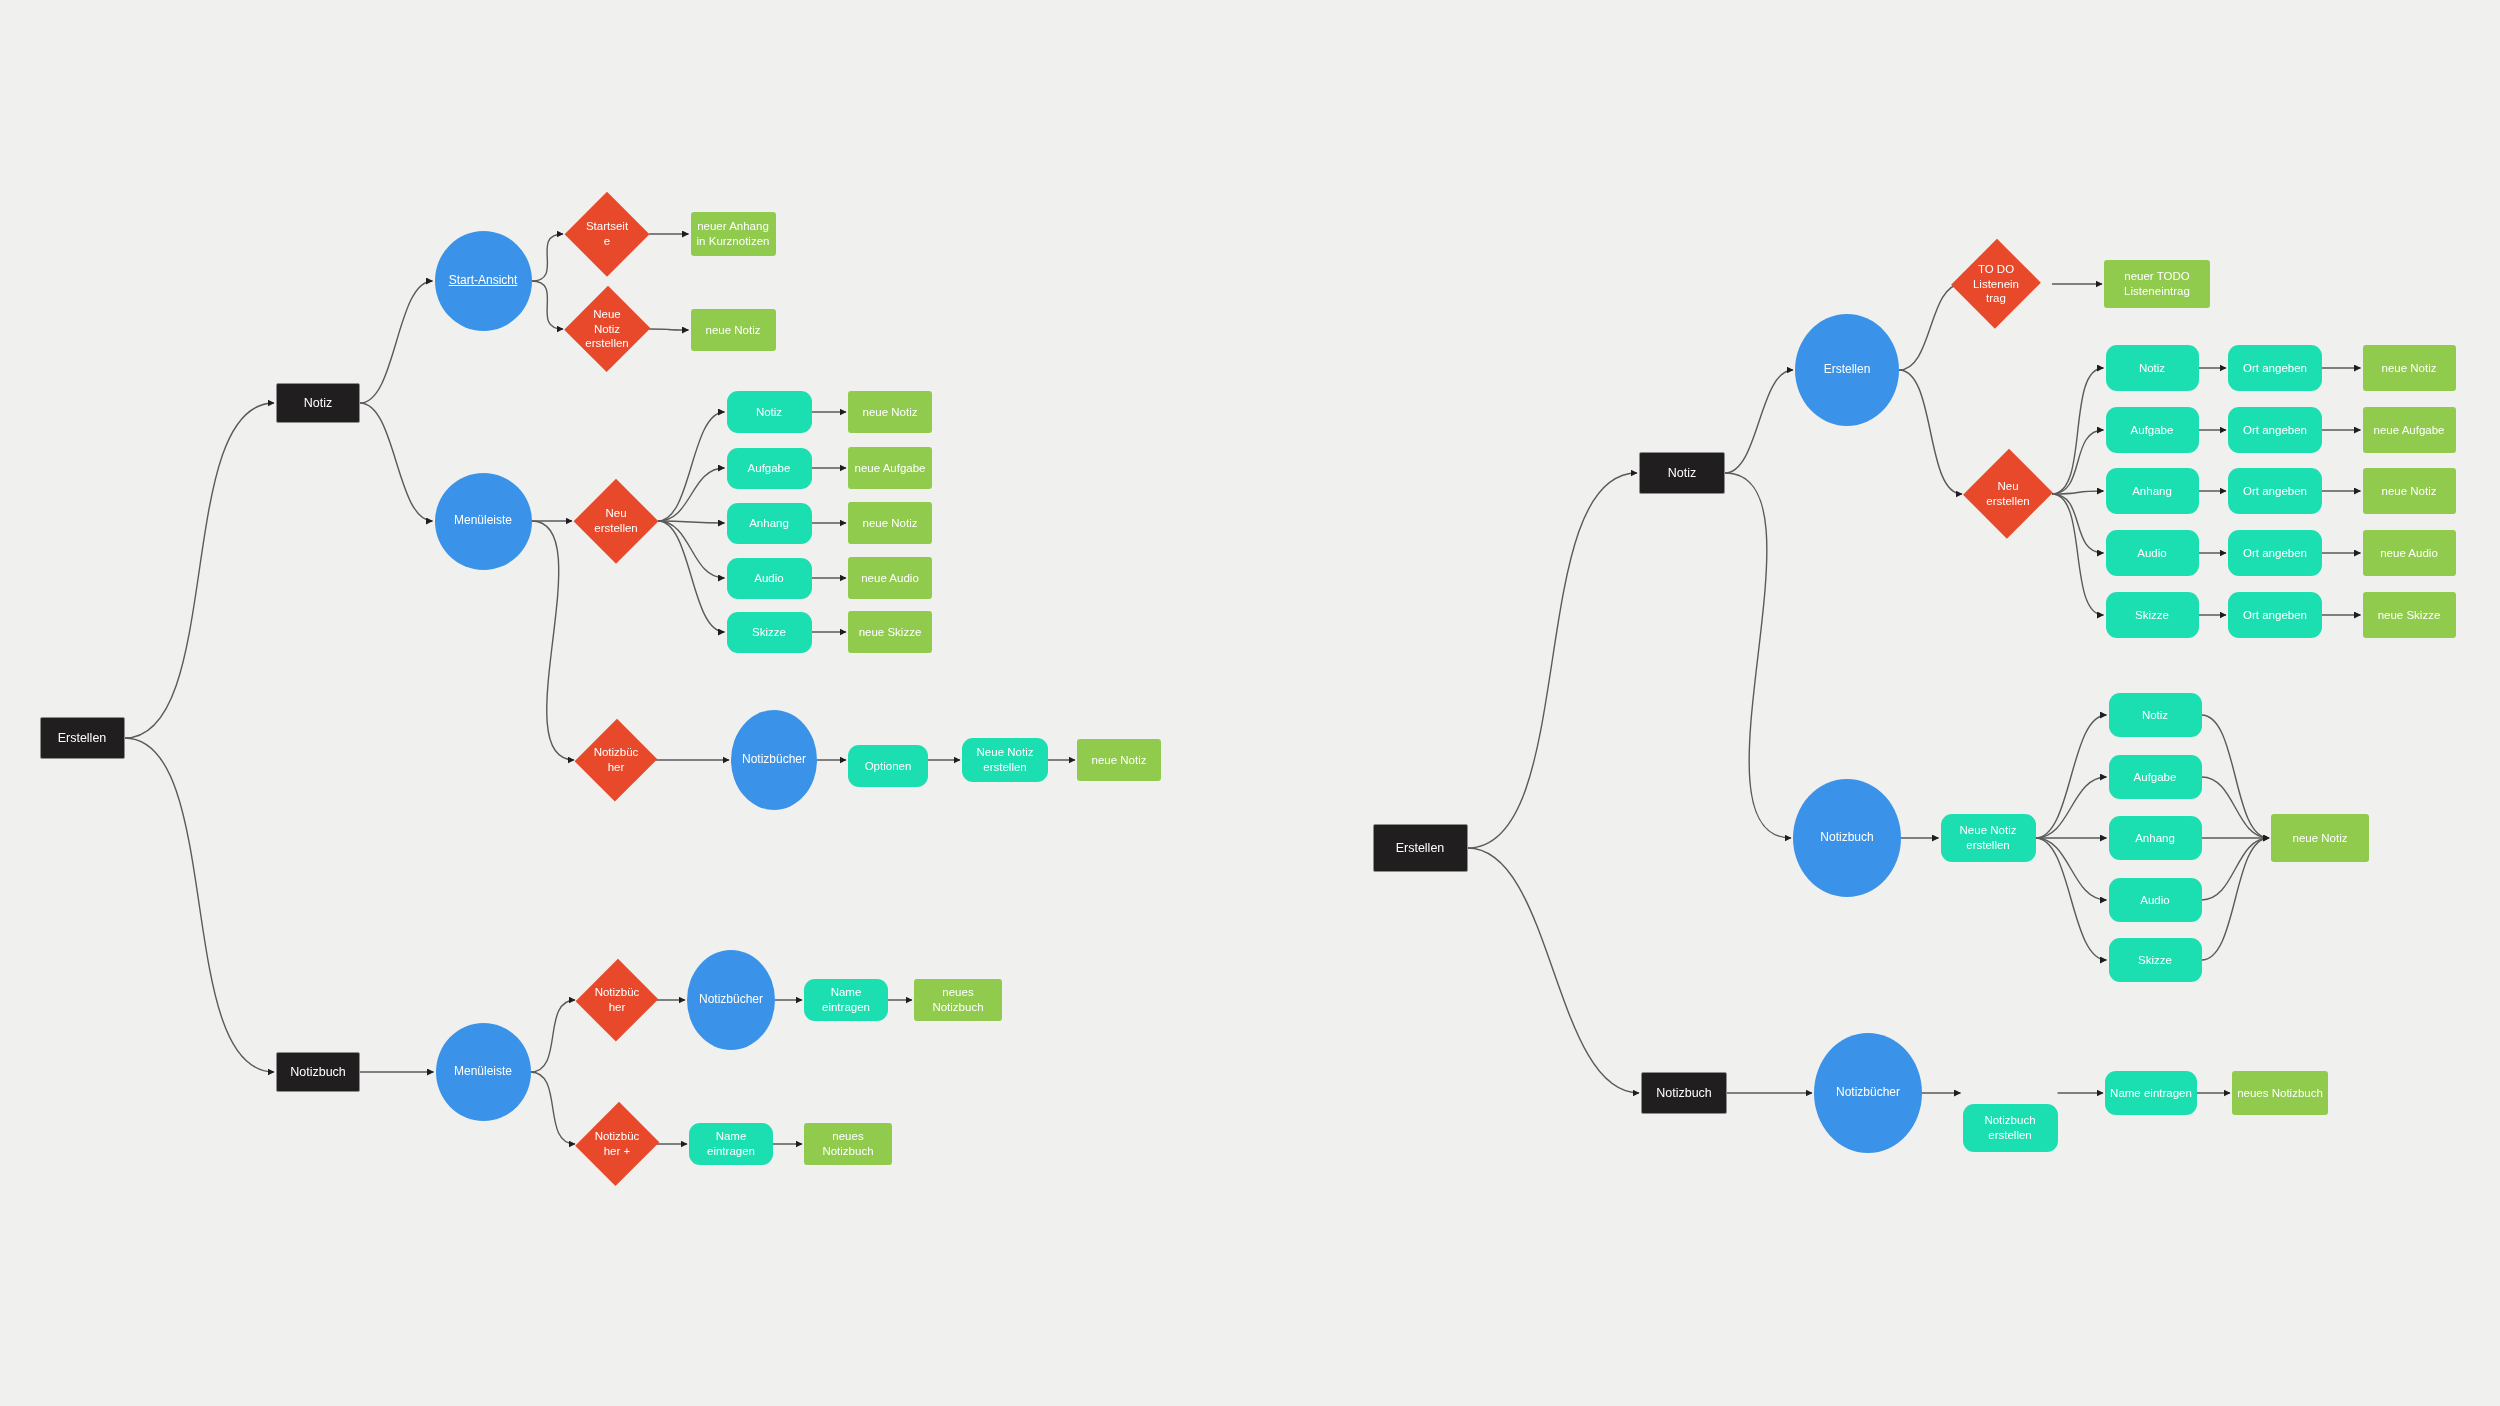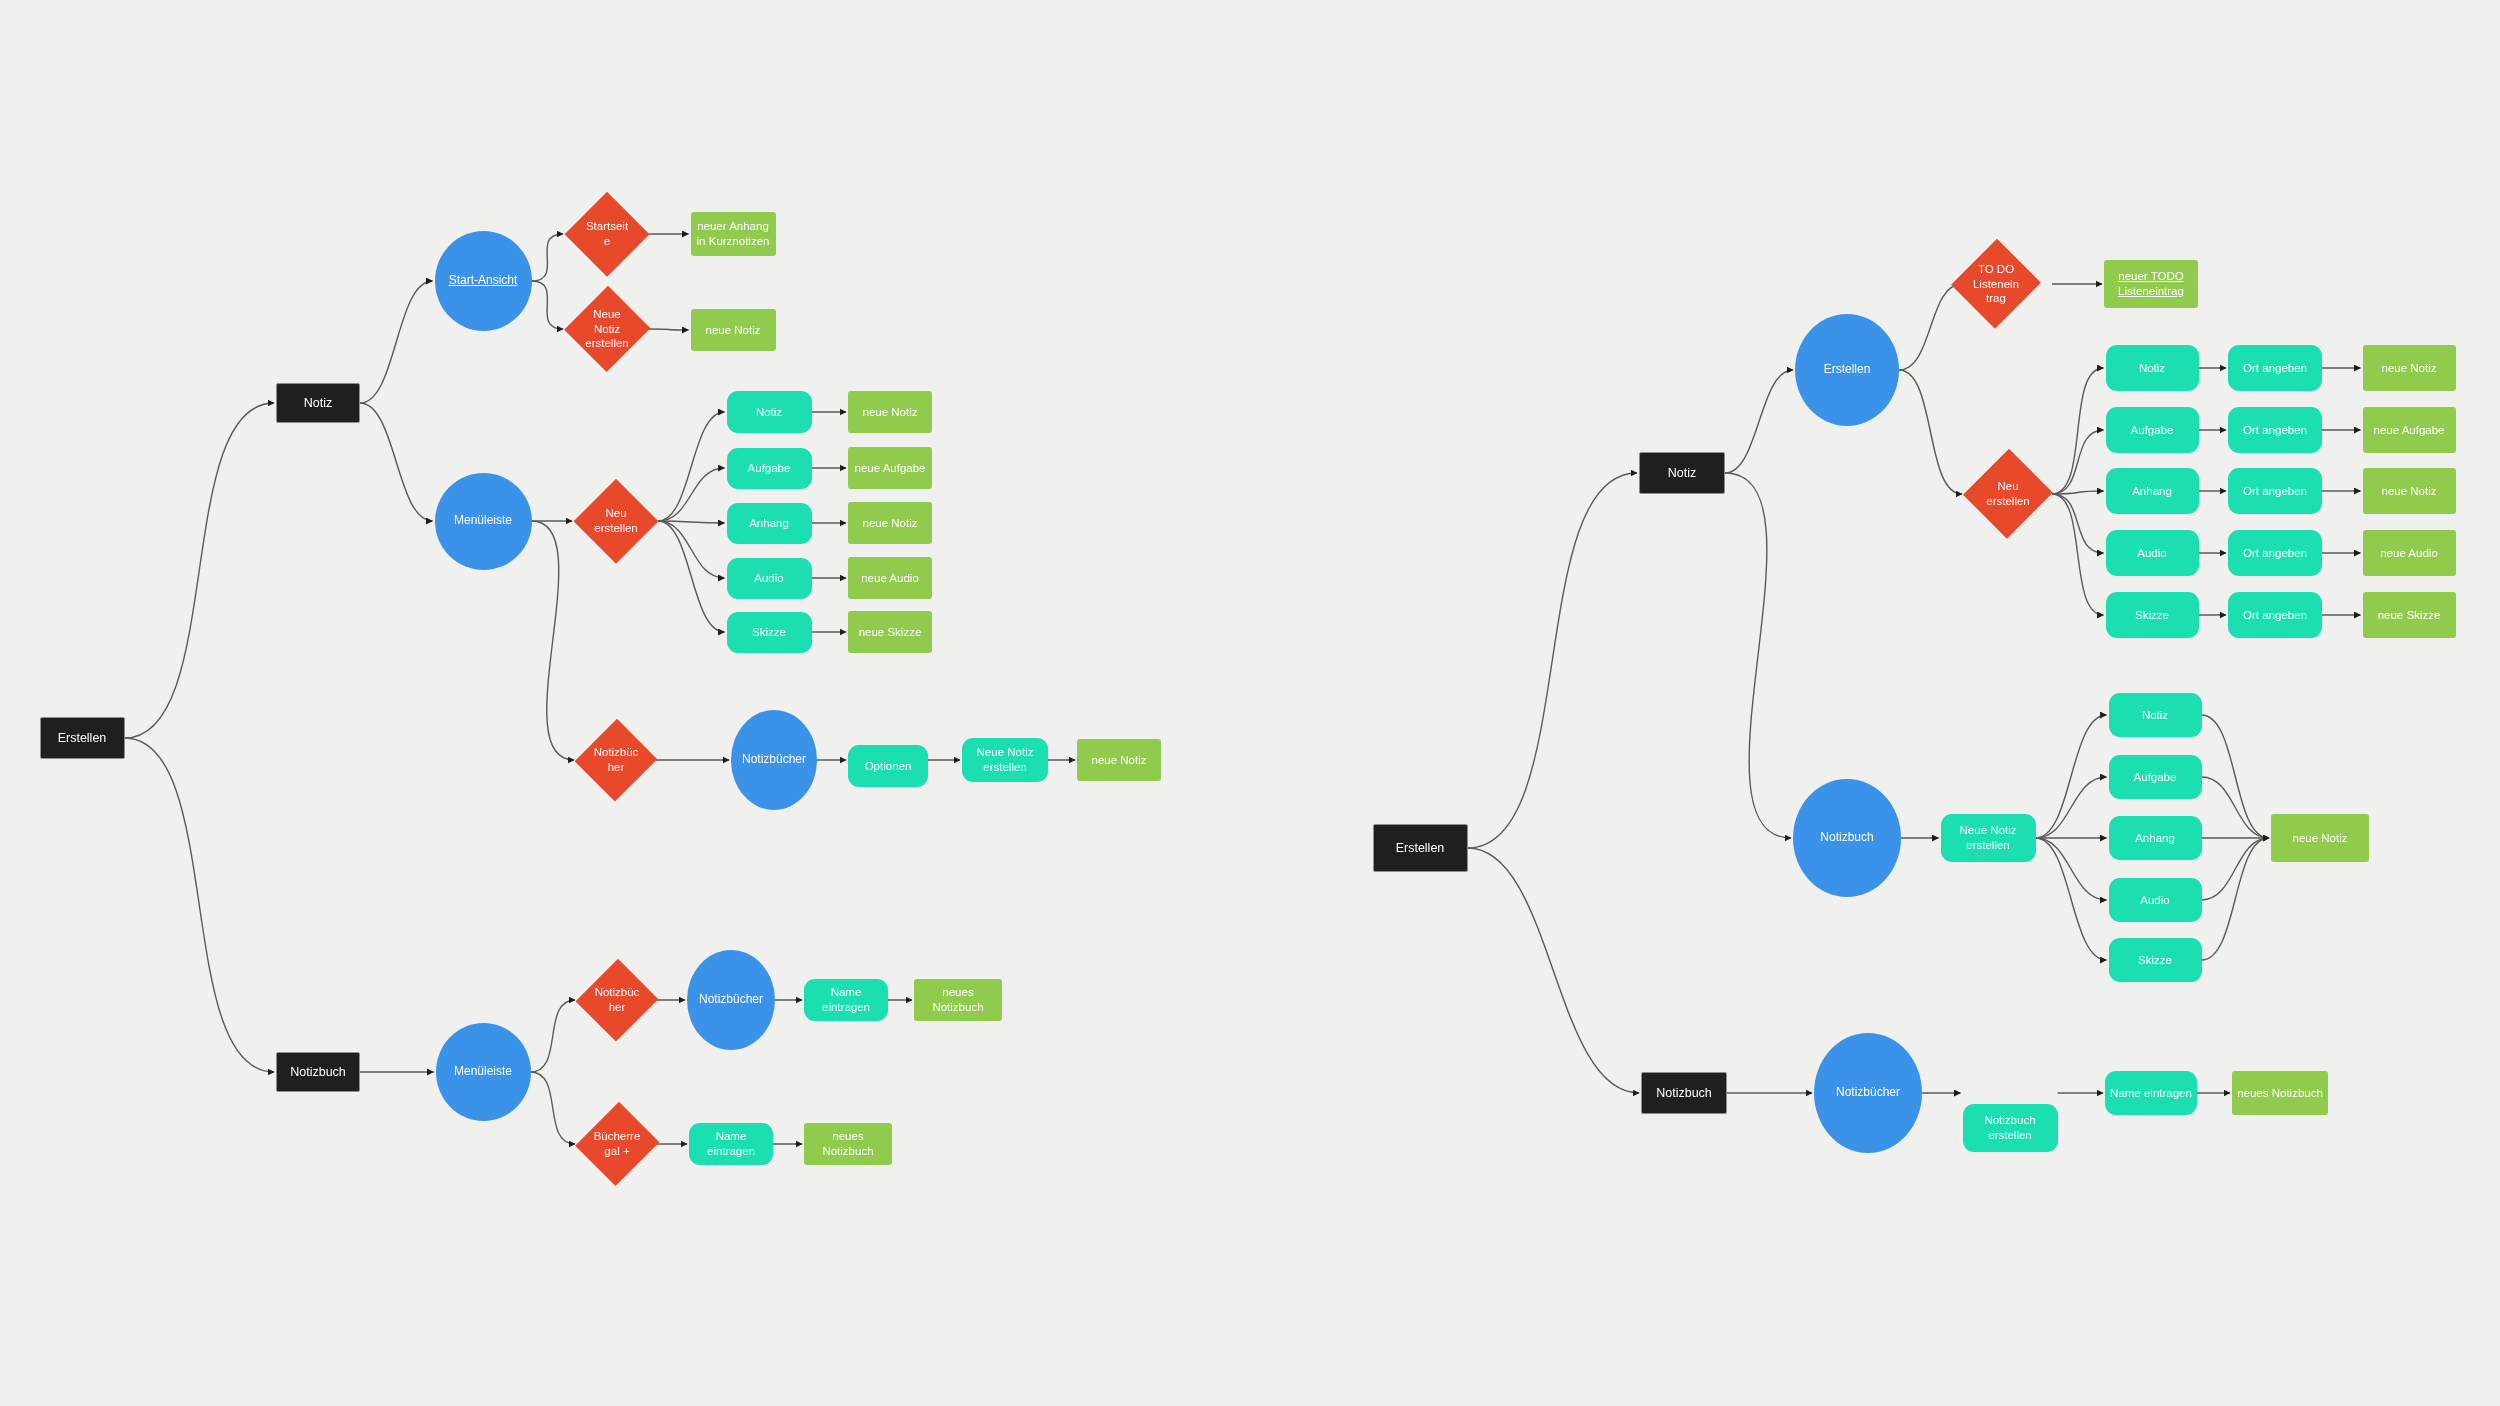--- a/index.html
+++ b/index.html
@@ -220,21 +220,21 @@
         <span class="lbl">Notizbücher</span>
       </div>
       <div class="node teal" style="left: 804px; top: 979px; width: 84px; height: 42px;">
         <span class="lbl">Name eintragen</span>
       </div>
       <div class="node green" style="left: 914px; top: 979px; width: 88px; height: 42px;">
         <span class="lbl">neues Notizbuch</span>
       </div>
       <div class="node diamond" style="left: 577px; top: 1100px; width: 80px; height: 88px;">
         <div class="dbg"></div>
-        <span class="lbl">Bücherregal +</span>
+        <span class="lbl">Notizbücher +</span>
       </div>
       <div class="node teal" style="left: 689px; top: 1123px; width: 84px; height: 42px;">
         <span class="lbl">Name eintragen</span>
       </div>
       <div class="node green" style="left: 804px; top: 1123px; width: 88px; height: 42px;">
         <span class="lbl">neues Notizbuch</span>
       </div>
       <div class="node black" style="left: 1372.5px; top: 824px; width: 95px; height: 48px;">
         <span class="lbl">Erstellen</span>
       </div>
@@ -244,21 +244,21 @@
       <div class="node black" style="left: 1641px; top: 1072px; width: 86px; height: 42px;">
         <span class="lbl">Notizbuch</span>
       </div>
       <div class="node circle" style="left: 1795px; top: 314px; width: 104px; height: 112px;">
         <span class="lbl">Erstellen</span>
       </div>
       <div class="node diamond" style="left: 1952px; top: 238px; width: 88px; height: 92px;">
         <div class="dbg"></div>
         <span class="lbl">TO DO Listeneintrag</span>
       </div>
-      <div class="node green" style="left: 2104px; top: 260px; width: 94px; height: 48px; text-decoration: underline;">
+      <div class="node green" style="left: 2104px; top: 260px; width: 106px; height: 48px;">
         <span class="lbl">neuer TODO Listeneintrag</span>
       </div>
       <div class="node diamond" style="left: 1964px; top: 448px; width: 88px; height: 92px;">
         <div class="dbg"></div>
         <span class="lbl">Neu erstellen</span>
       </div>
       <div class="node teal" style="left: 2105.5px; top: 345px; width: 93px; height: 46px;">
         <span class="lbl">Notiz</span>
       </div>
       <div class="node teal" style="left: 2105.5px; top: 407px; width: 93px; height: 46px;">

